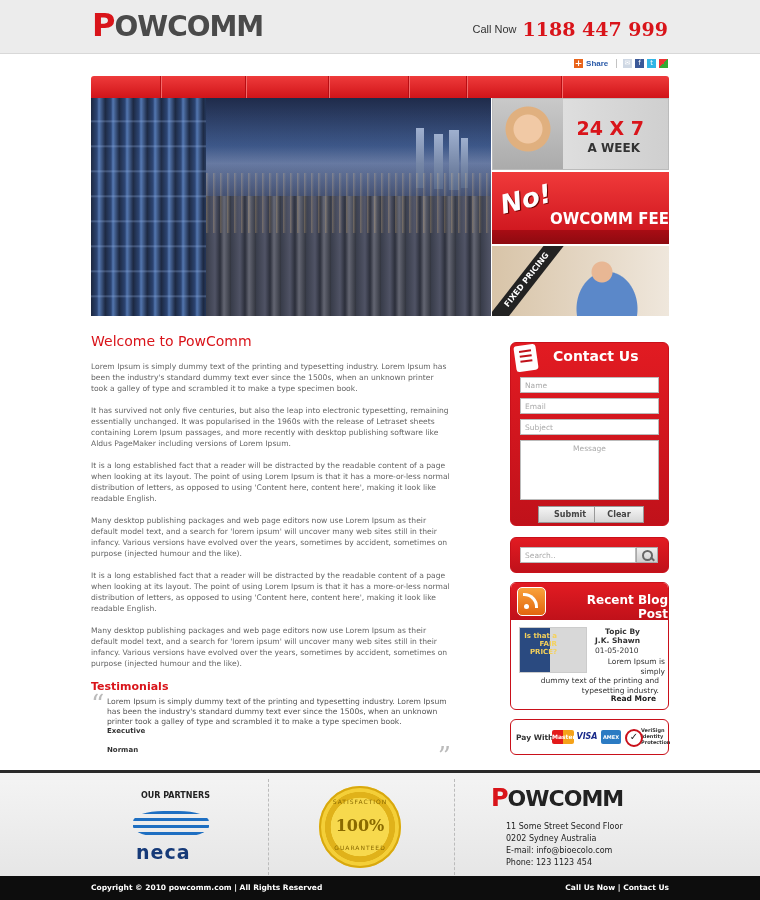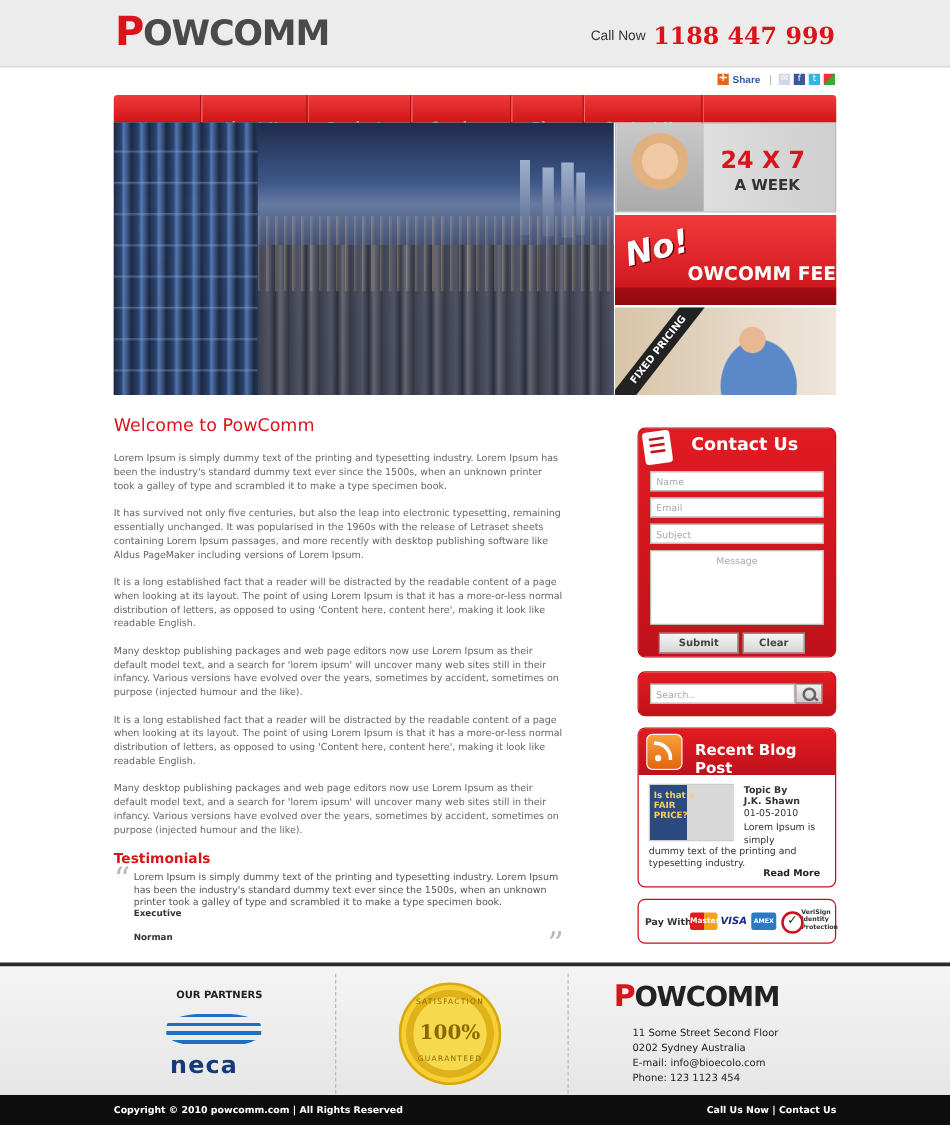--- a/index.html
+++ b/index.html
@@ -80,21 +80,21 @@
   .cfield { position: absolute; left: 9px; width: 139px; height: 16px; background: #fff; border: 1px solid #bbb; font-size: 7.5px; color: #aaa; padding: 3px 4px; font-family: "DejaVu Sans", sans-serif; }
   .cfield.msg { height: 60px; text-align: center; }
   .cbtn { position: absolute; top: 163px; height: 17px; background: linear-gradient(#f5f5f5, #d6d6d6); border: 1px solid #999; font-size: 8px; font-weight: bold; color: #444; text-align: center; line-height: 15px; cursor: pointer; }
 
   .searchbox { top: 537px; height: 36px; background: linear-gradient(#e21b22, #c0111a); }
   .search-input { position: absolute; left: 9px; top: 9px; width: 116px; height: 16px; background: #fff; border: 1px solid #bbb; font-size: 7.5px; color: #aaa; padding: 3px 4px; }
   .search-btn { position: absolute; left: 125px; top: 9px; width: 22px; height: 16px; background: linear-gradient(#f0f0f0, #cfcfcf); border: 1px solid #aaa; }
   .search-btn::before { content: ""; position: absolute; left: 5px; top: 2px; width: 7px; height: 7px; border: 2px solid #666; border-radius: 50%; }
   .search-btn::after { content: ""; position: absolute; left: 13px; top: 10px; width: 5px; height: 2px; background: #666; transform: rotate(45deg); }
 
-  .blog { top: 582px; height: 128px; }
+  .blog { top: 582px; height: 128px; text-align: right; }
   .blog-head { height: 37px; background: linear-gradient(#e21b22, #c0111a); border-radius: 5px 5px 0 0; position: relative; }
   .rss { position: absolute; left: 6px; top: 4px; width: 29px; height: 29px; background: linear-gradient(#f9a23c, #e2650e); border-radius: 5px; border: 1px solid #fff; }
   .rss::before { content: ""; position: absolute; left: 6px; bottom: 6px; width: 5px; height: 5px; background: #fff; border-radius: 50%; }
   .rss::after { content: ""; position: absolute; left: 5px; top: 5px; width: 12px; height: 12px; border-top: 3px solid #fff; border-right: 3px solid #fff; border-radius: 0 14px 0 0; }
   .blog-title { position: absolute; left: 45px; top: 10px; color: #fff; font-weight: bold; font-size: 12px; font-family: "DejaVu Sans", sans-serif; }
   .blog-thumb { position: absolute; left: 8px; top: 44px; width: 68px; height: 46px; background: linear-gradient(90deg, #2a4a80 0 45%, #d8d8d8 45% 100%); border: 1px solid #ccc; }
   .thumb-text { position: absolute; left: 3px; top: 4px; color: #f5d15a; font-size: 7px; font-weight: bold; line-height: 8px; width: 34px; }
   .blog-topic { position: absolute; left: 84px; top: 44px; font-size: 7.5px; font-weight: bold; color: #333; line-height: 9px; }
   .blog-date { position: absolute; left: 84px; top: 63px; font-size: 7.5px; color: #333; }
   .blog-excerpt-a { position: absolute; left: 84px; top: 74px; font-size: 7.5px; color: #333; line-height: 9.5px; width: 70px; }
@@ -207,21 +207,21 @@
 
 <div class="box contact">
   <div class="contact-head">
     <div class="contact-icon"></div>
     <div class="contact-title">Contact Us</div>
   </div>
   <div class="cfield" style="top:34px;">Name</div>
   <div class="cfield" style="top:55px;">Email</div>
   <div class="cfield" style="top:76px;">Subject</div>
   <div class="cfield msg" style="top:97px;">Message</div>
-  <div class="cbtn" style="left:16px; width:64px;">Submit</div>
+  <div class="cbtn" style="left:27px; width:64px;">Submit</div>
   <div class="cbtn" style="left:83px; width:50px;">Clear</div>
 </div>
 
 <div class="box searchbox">
   <div class="search-input">Search..</div>
   <div class="search-btn"></div>
 </div>
 
 <div class="box blog">
   <div class="blog-head">

